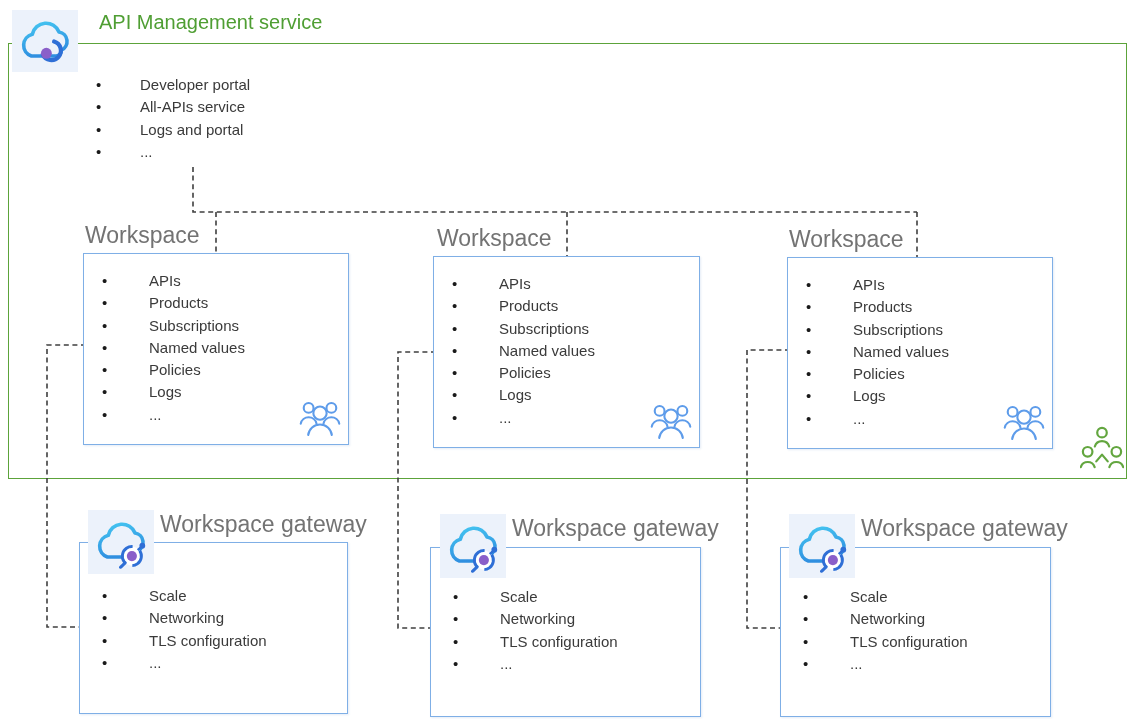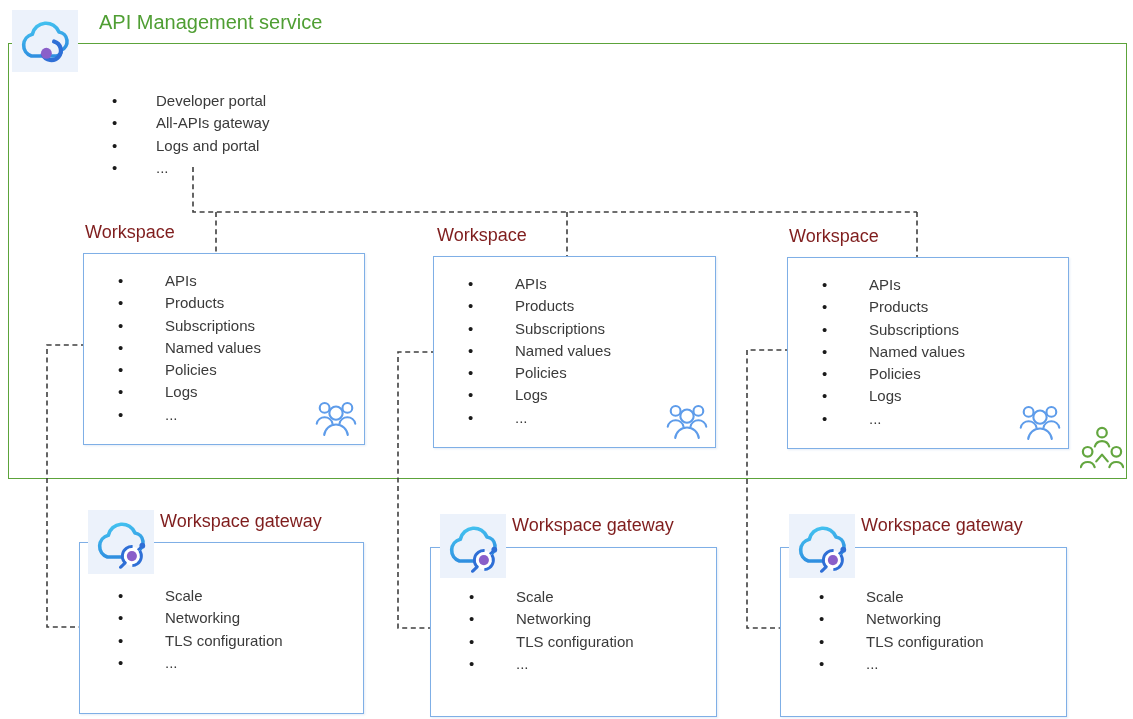--- a/index.html
+++ b/index.html
@@ -15,36 +15,35 @@
   .service-title{
     position:absolute; left:99px; top:11px; font-size:20px; color:#4f9e33;
     z-index:4; white-space:nowrap;
   }
   .icon-tile{
     position:absolute; background:#ecf2fb; z-index:3;
     display:flex; align-items:center; justify-content:center;
   }
   #svc-tile{left:12px; top:10px; width:66px; height:62px;}
   
-  ul.bullets{list-style:none; margin:16px; padding:0; font-size:15px; color:#3a3a3a;}
+  ul.bullets{list-style:none; margin:0; padding:0; font-size:15px; color:#3a3a3a;}
   ul.bullets li{line-height:22.3px; white-space:nowrap;}
   ul.bullets li::before{
     content:"\2022"; display:inline-block; width:47px; padding-left:2px;
     color:#1a1a1a; font-size:15px;
   }
   #svc-list{position:absolute; left:94px; top:74px; z-index:2;}
   #svc-list li::before{width:44px;}
   
   .ws-box,.gw-box{
     position:absolute; background:#fff; border:1.3px solid #7fafe6; z-index:2;
     box-shadow:1px 1px 2px rgba(150,180,220,.25);
-    padding-left:16px;
   }
   .ws-title,.gw-title{
-    position:absolute; font-size:18px; color:#7f1d1d; z-index:4; white-space:nowrap;
+    position:absolute; font-size:23px; color:#737373; z-index:4; white-space:nowrap;
   }
   .ws-box ul{margin:16px 0 0 16px;}
   .gw-box ul{margin:0 12px 0 20px;}
   .people{position:absolute; right:7px; bottom:7px; z-index:3;}
   
   #ws1{left:83px;  top:253px; width:264px; height:190px;}
   #ws2{left:433px; top:256px; width:265px; height:190px;}
   #ws3{left:787px; top:257px; width:264px; height:190px;}
   #ws1-t{left:85px;  top:222px;}
   #ws2-t{left:437px; top:225px;}
@@ -130,21 +129,21 @@
   <div class="service-box"></div>
   <div class="icon-tile" id="svc-tile">
     <svg width="58" height="53" viewBox="0 0 64 58">
       <use href="#cloud"></use>
         <use href="#apim-mark"></use>
     </svg>
   </div>
   <div class="service-title">API Management service</div>
   <ul class="bullets" id="svc-list">
       <li>Developer portal</li>
-      <li>All-APIs gateway</li>
+      <li>All-APIs service</li>
       <li>Logs and portal</li>
       <li>...</li>
     </ul>
 
   <div class="ws-title" id="ws1-t">Workspace</div>
   <div class="ws-box" id="ws1">
     <ul class="bullets">
         <li>APIs</li>
         <li>Products</li>
         <li>Subscriptions</li>

